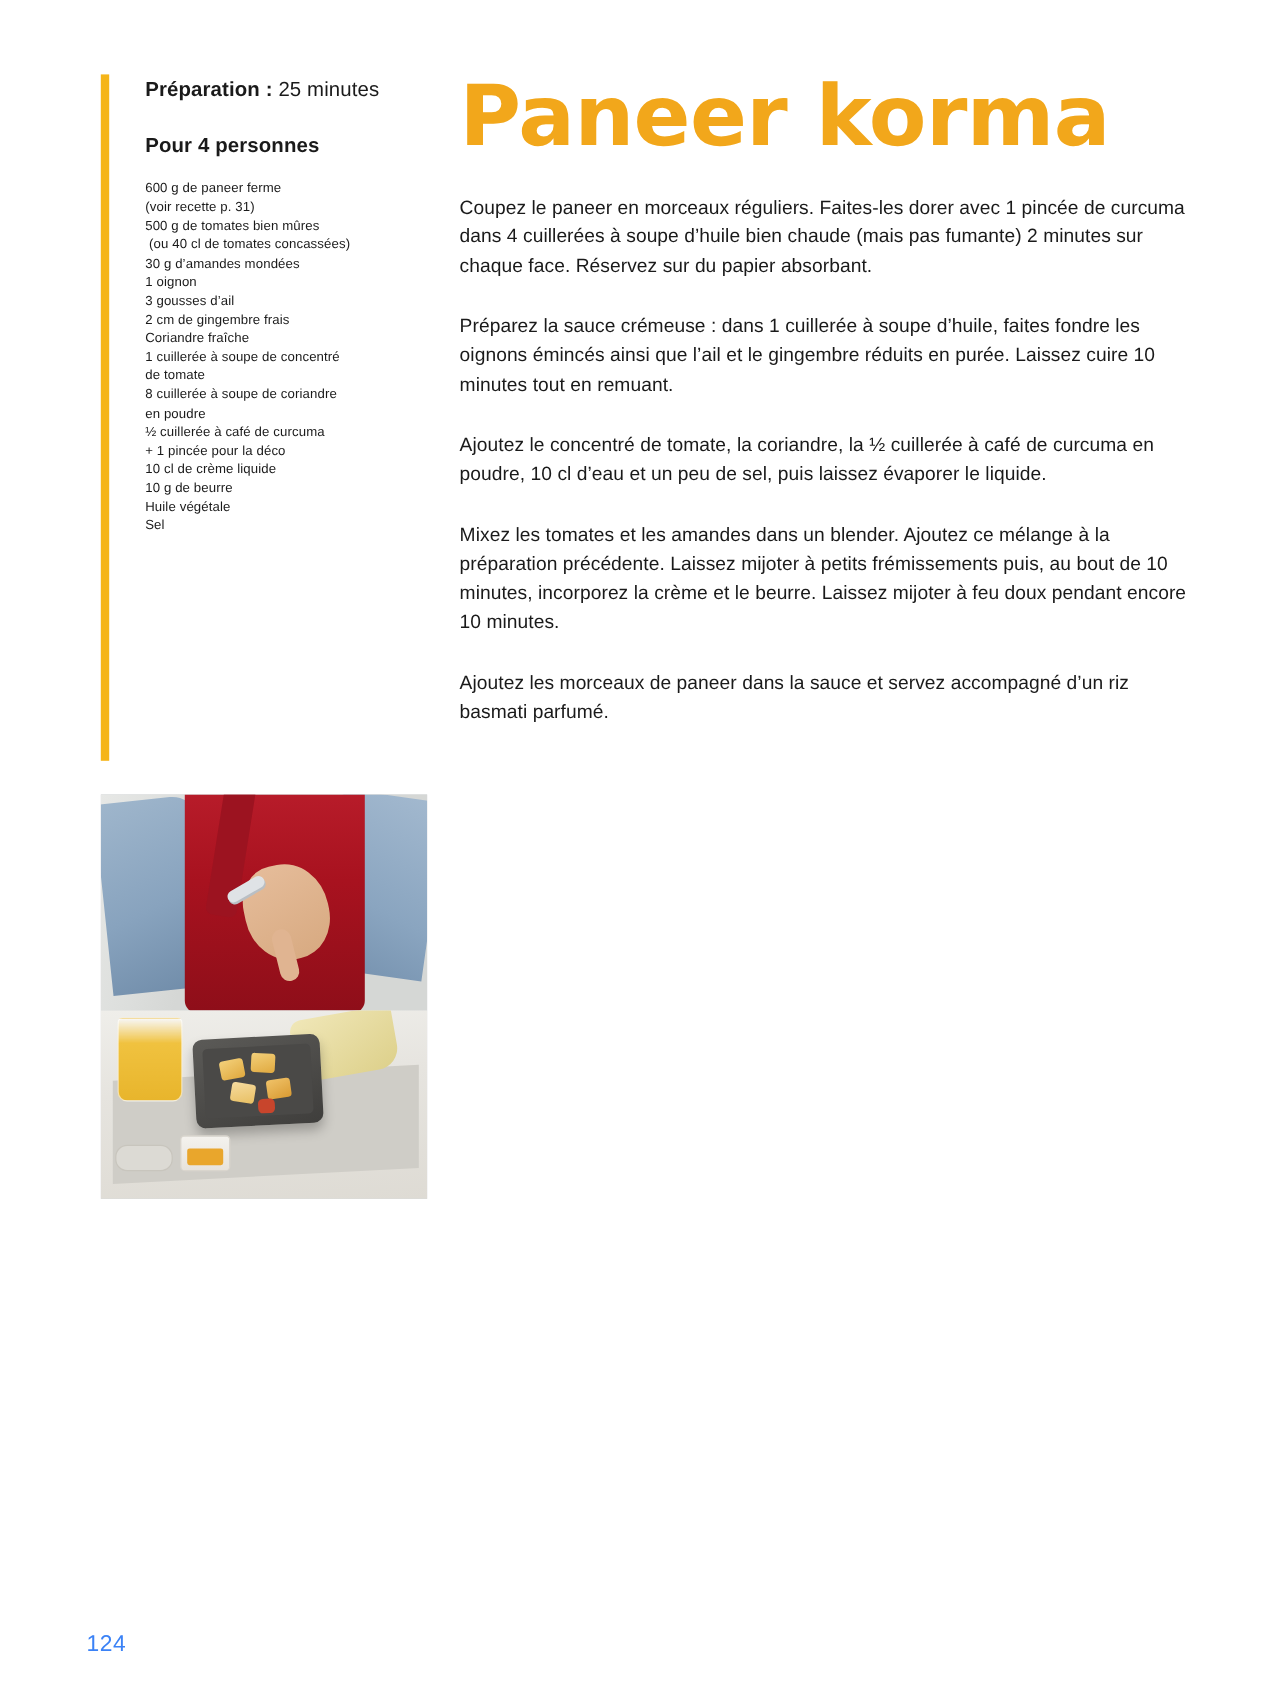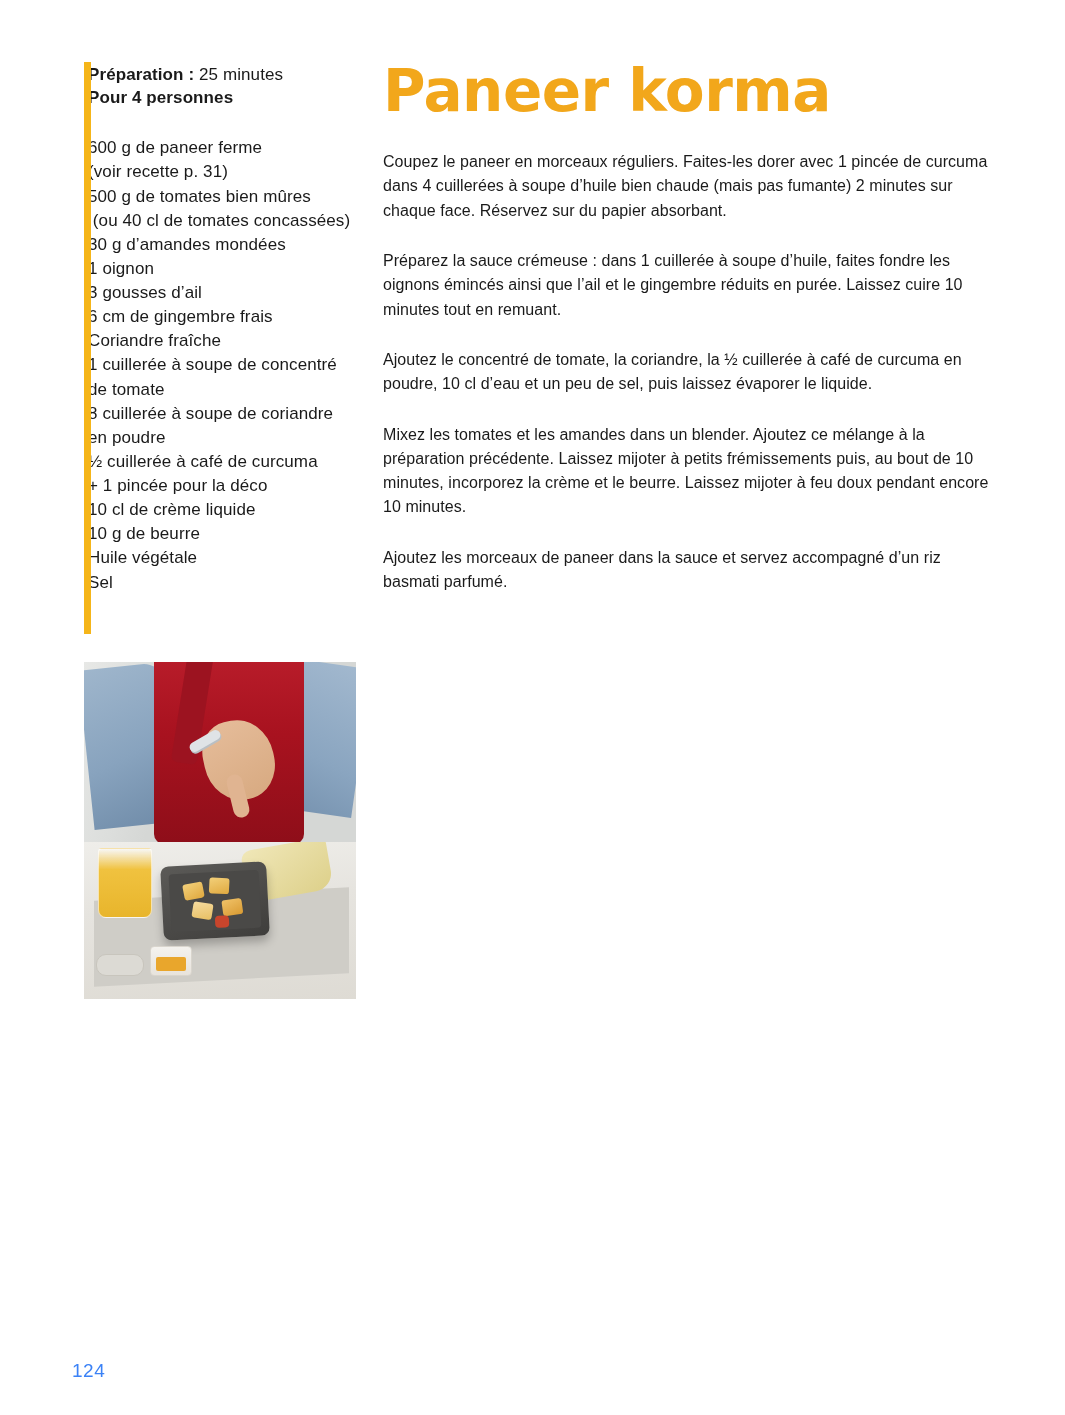--- a/index.html
+++ b/index.html
@@ -32,42 +32,43 @@
   .yellow-rule {
     position: absolute;
     left: 0;
     top: 0;
     width: 7px;
     height: 572px;
     background: #f5b519;
   }
 
   .left-inner {
-    padding-left: 4px;
+    padding-left: 37px;
   }
 
   .timing {
     font-size: 17px;
     line-height: 1.55;
     color: #1a1a1a;
     letter-spacing: 0.1px;
   }
   .timing .lbl {
     font-weight: 700;
   }
 
   .serves {
+    margin-top: 24px;
     font-size: 17px;
     font-weight: 700;
     letter-spacing: 0.1px;
   }
 
   .ingredients {
-    margin-top: 28px;
-    font-size: 17px;
+    margin-top: 18px;
+    font-size: 11px;
     line-height: 1.42;
     letter-spacing: 0.1px;
   }
   .ingredients .ing {
     display: block;
     white-space: pre;
   }
 
   
   .photo {
@@ -235,21 +236,21 @@
   
   .right-col {
     position: absolute;
     left: 383px;
     top: 62px;
     width: 612px;
   }
   .title {
     font-family: "DejaVu Sans", sans-serif;
     font-weight: 700;
-    font-size: 58px;
+    font-size: 70px;
     line-height: 1.0;
     color: #f2a71b;
     letter-spacing: -0.5px;
     margin: 0 0 30px 0;
   }
   .para {
     font-size: 16px;
     line-height: 1.52;
     color: #1a1a1a;
     margin: 0 0 26px 0;
@@ -284,21 +285,21 @@
       <div class="serves">Pour 4 personnes</div>
 
       <div class="ingredients">
         <span class="ing">600 g de paneer ferme</span>
         <span class="ing">(voir recette p. 31)</span>
         <span class="ing">500 g de tomates bien mûres</span>
         <span class="ing"> (ou 40 cl de tomates concassées)</span>
         <span class="ing">30 g d’amandes mondées</span>
         <span class="ing">1 oignon</span>
         <span class="ing">3 gousses d’ail</span>
-        <span class="ing">6 cm de gingembre frais</span>
+        <span class="ing">2 cm de gingembre frais</span>
         <span class="ing">Coriandre fraîche</span>
         <span class="ing">1 cuillerée à soupe de concentré</span>
         <span class="ing">de tomate</span>
         <span class="ing">8 cuillerée à soupe de coriandre</span>
         <span class="ing">en poudre</span>
         <span class="ing">½ cuillerée à café de curcuma</span>
         <span class="ing">+ 1 pincée pour la déco</span>
         <span class="ing">10 cl de crème liquide</span>
         <span class="ing">10 g de beurre</span>
         <span class="ing">Huile végétale</span>

